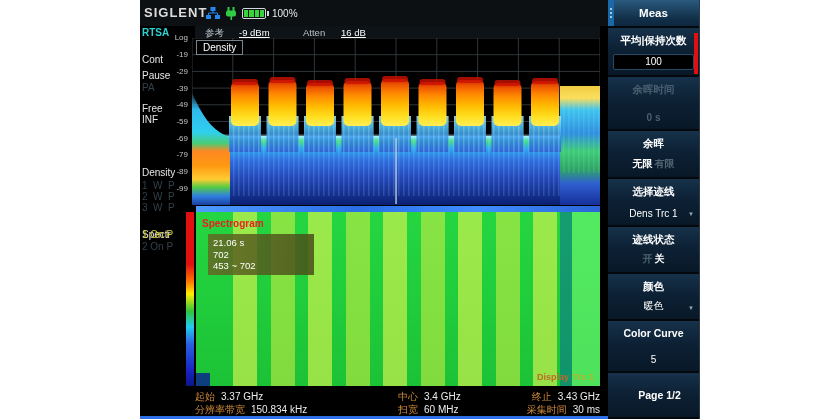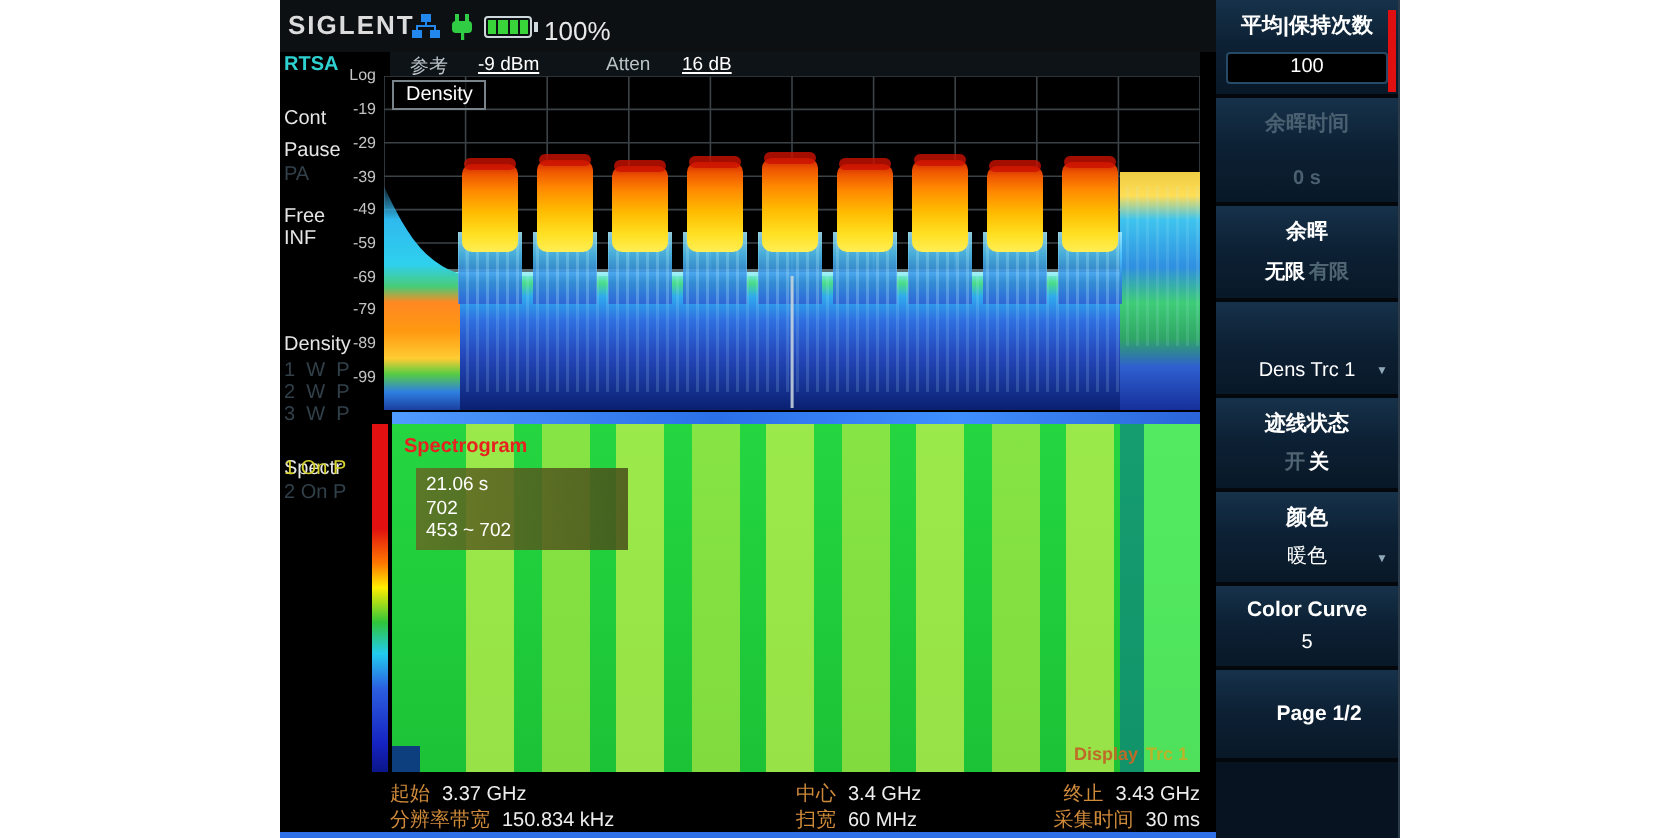--- a/index.html
+++ b/index.html
@@ -8,21 +8,21 @@
   .screen { position:absolute; left:140px; top:0; width:560px; height:419px; background:#000; }
 
   
   .topbar { position:absolute; left:0; top:0; width:468px; height:26px; background:#0c1013; }
   .logo { position:absolute; left:4px; top:5px; font-size:13px; font-weight:bold; letter-spacing:1px; color:#dcdcdc; }
   .ticon { position:absolute; top:7px; }
   .battery { position:absolute; left:102px; top:8px; width:24px; height:11px; border:1px solid #cfd8dc; border-radius:2px; padding:1px; }
   .battery .bars { display:flex; gap:1px; height:100%; }
   .battery .bars i { flex:1; background:#39d43a; }
   .batt-nub { position:absolute; left:127px; top:11px; width:2px; height:5px; background:#cfd8dc; }
-  .batt-text { position:absolute; left:132px; top:8px; font-size:13px; color:#e8e8e8; }
+  .batt-text { position:absolute; left:132px; top:8px; font-size:10px; color:#e8e8e8; }
 
   
   .meta-row { position:absolute; left:55px; top:26px; width:405px; height:13px; background:#0e1317; border-bottom:1px solid #1b2327; }
   .meta-row span { position:absolute; top:1px; font-size:9.5px; }
   .m-label { color:#b9c2c7; }
   .m-value { color:#ffffff;text-decoration:underline; }
   .mode { position:absolute; left:2px; top:27px; font-size:10px; font-weight:bold; color:#2ed0d0; }
 
   
   .sb-item { position:absolute; left:2px; font-size:10px; color:#e6e6e6; white-space:pre; line-height:11px; }
@@ -304,48 +304,57 @@
           <div class="bb-row"><span class="bb-label">扫宽</span><span class="bb-value">60 MHz</span></div>
         </div>
         <div class="bb-col" style="left: 350px; width: 110px; text-align: right;">
           <div class="bb-row"><span class="bb-label">终止</span><span class="bb-value">3.43 GHz</span></div>
           <div class="bb-row"><span class="bb-label">采集时间</span><span class="bb-value">30 ms</span></div>
         </div>
       </div>
     <div class="blue-line"></div>
 
     <div class="menu" id="menu">
+      <div class="menu-header">
+        <div class="grip">
+            <i></i>
+            <i></i>
+            <i></i>
+          </div>
+        <div class="htitle">Meas</div>
+      </div>
       <div id="menuButtons">
           <div class="mbtn" style="height: 49px;">
             <div class="mlabel">平均|保持次数</div>
             <div class="mbox">100</div>
             <div class="red-ind"></div>
           </div>
           <div class="mbtn mdis" style="height: 54px;">
             <div class="mlabel">余晖时间</div>
             <div class="mvalue">0 s</div>
           </div>
           <div class="mbtn" style="height: 48px;">
             <div class="mlabel">余晖</div>
             <div class="mvalue"><span class="opt-sel">无限</span><span class="opt-un">有限</span></div>
           </div>
           <div class="mbtn" style="height: 48px;">
+            <div class="mlabel">选择迹线</div>
             <div class="mvalue">Dens Trc 1</div>
             <div class="ddarrow">▼</div>
           </div>
           <div class="mbtn" style="height: 47px;">
             <div class="mlabel">迹线状态</div>
             <div class="mvalue"><span class="opt-un">开</span><span class="opt-sel">关</span></div>
           </div>
           <div class="mbtn" style="height: 47px;">
             <div class="mlabel">颜色</div>
             <div class="mvalue">暖色</div>
             <div class="ddarrow">▼</div>
           </div>
-          <div class="mbtn" style="height: 42px;">
+          <div class="mbtn" style="height: 52px;">
             <div class="mlabel">Color Curve</div>
             <div class="mvalue">5</div>
           </div>
           <div class="mbtn mbtn-single" style="height: 46px; padding-left: 12px;">
             <div class="mlabel">Page 1/2</div>
           </div>
         </div>
     </div>
 
   </div>

